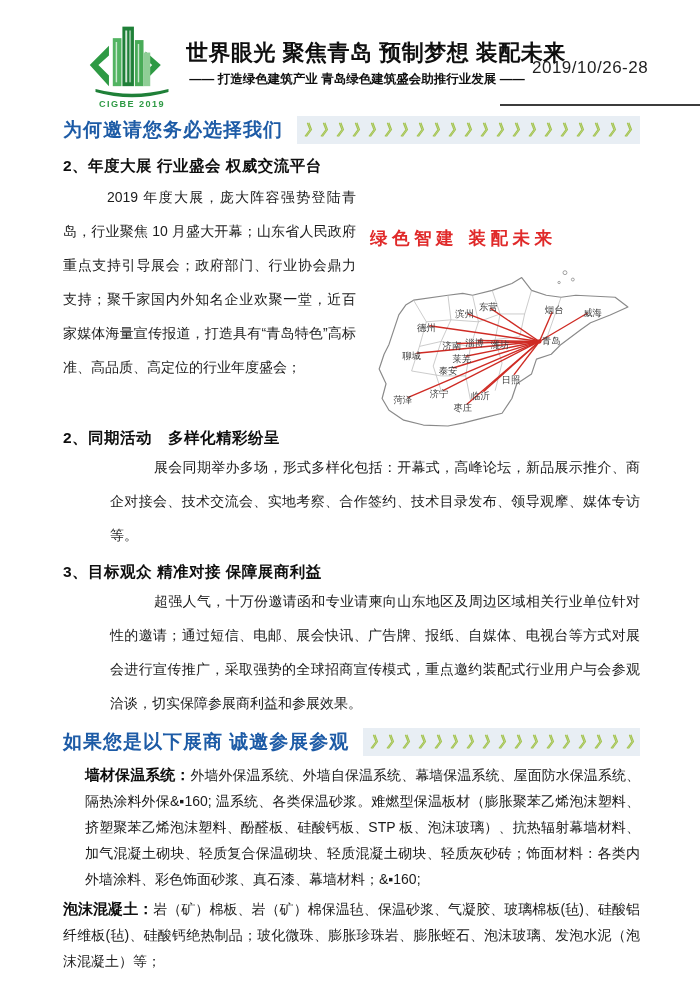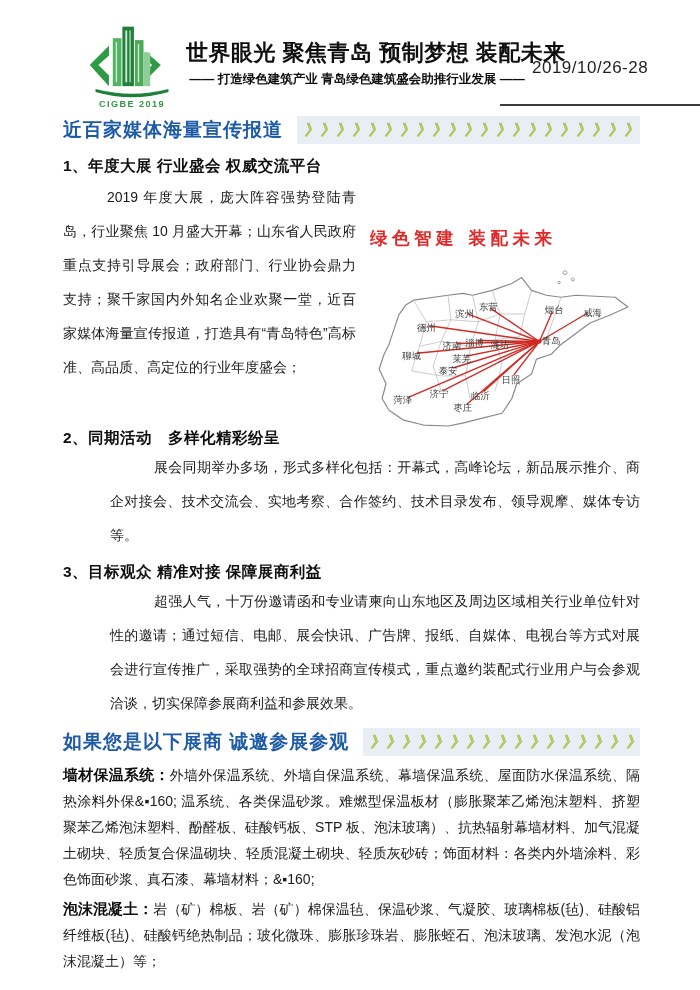--- a/index.html
+++ b/index.html
@@ -32,21 +32,21 @@
   
   .map-float { float:right; width:270px; margin:0 0 0 14px; text-indent:0; line-height:normal; }
   .map-slogan {
     color:#e02a2a; font-weight:bold; font-size:17.5px; letter-spacing:4.5px;
     font-family:"DejaVu Serif","Liberation Serif",serif; height:22px; line-height:22px;margin-top:47px;
   }
   .map-svg { display:block; margin-top:4px; }
   .map-svg text { font-family:"Liberation Sans","DejaVu Sans",sans-serif; font-size:9.5px; fill:#3a3a3a; }
   
   .cat { font-size:14px; line-height:26px; text-align:justify; margin-top:4px; color:#1b1b1b; }
-  .cat.first { margin-top:6px; }
+  .cat.first { margin-top:6px;margin-left:22px; }
   .cat-label { font-weight:bold; font-size:15px; color:#0f0f0f; }
   .clear { clear:both; }
 </style>
 </head>
 <body>
 
 <div class="page">
 
   <header>
     <svg class="logo-svg" width="96" height="88" viewBox="0 0 100 90">
@@ -69,27 +69,27 @@
       <div class="slogan-main">世界眼光 聚焦青岛 预制梦想 装配未来</div>
       <div class="slogan-sub">—— 打造绿色建筑产业 青岛绿色建筑盛会助推行业发展 ——</div>
     </div>
     <div class="date">2019/10/26-28</div>
     <div class="header-rule"></div>
   </header>
 
   <main>
 
     <div class="title-row">
-      <div class="sec-title">近百家媒体海量宣传报道</div>
+      <div class="sec-title">为何邀请您务必选择我们</div>
       <div class="band">
         <span class="chev">》》》》》》》》》》》》》》》》》》》》》》》》</span>
       </div>
     </div>
 
-    <h3 class="item mt12">1、年度大展 行业盛会 权威交流平台</h3>
+    <h3 class="item mt12">2、年度大展 行业盛会 权威交流平台</h3>
 
     <div class="body para1">
       <div class="map-float">
         <div class="map-slogan">绿色智建 装配未来</div>
         <svg class="map-svg" width="270" height="175" viewBox="0 0 270 178">
           <g fill="#ffffff" stroke="#8a8a8a" stroke-width="1.2" stroke-linejoin="round">
             <path d="M42,48 L77,43 L92,41 L102,43 L122,38 L142,31 L152,25 L162,38 L177,43 L192,45 L207,43 L247,45 L260,55
                      L242,63 L222,71 L212,78 L192,93 L182,103 L167,108 L162,123 L147,133 L142,148 L132,163 L112,168
                      L92,173 L77,176 L52,175 L32,170 L17,160 L10,148 L14,133 L7,118 L12,103 L17,93 L22,78 L27,63 L34,53 Z"></path>
           </g>

